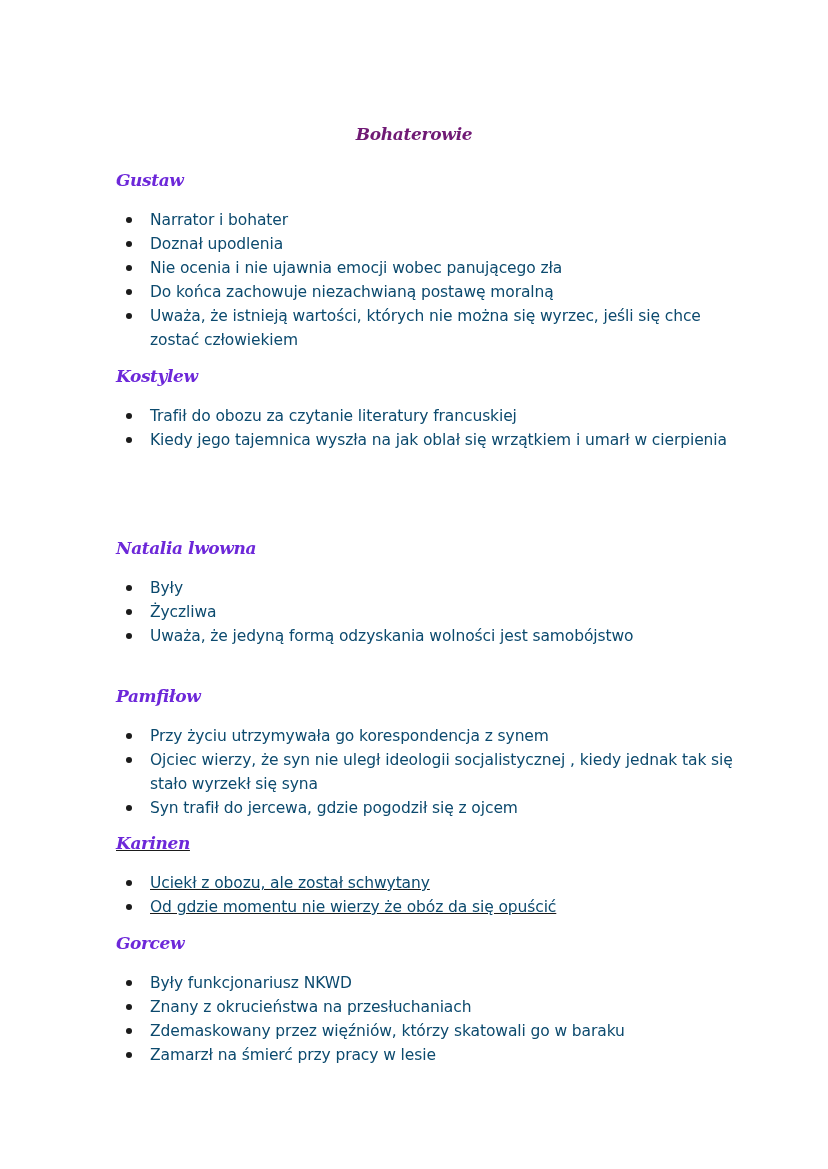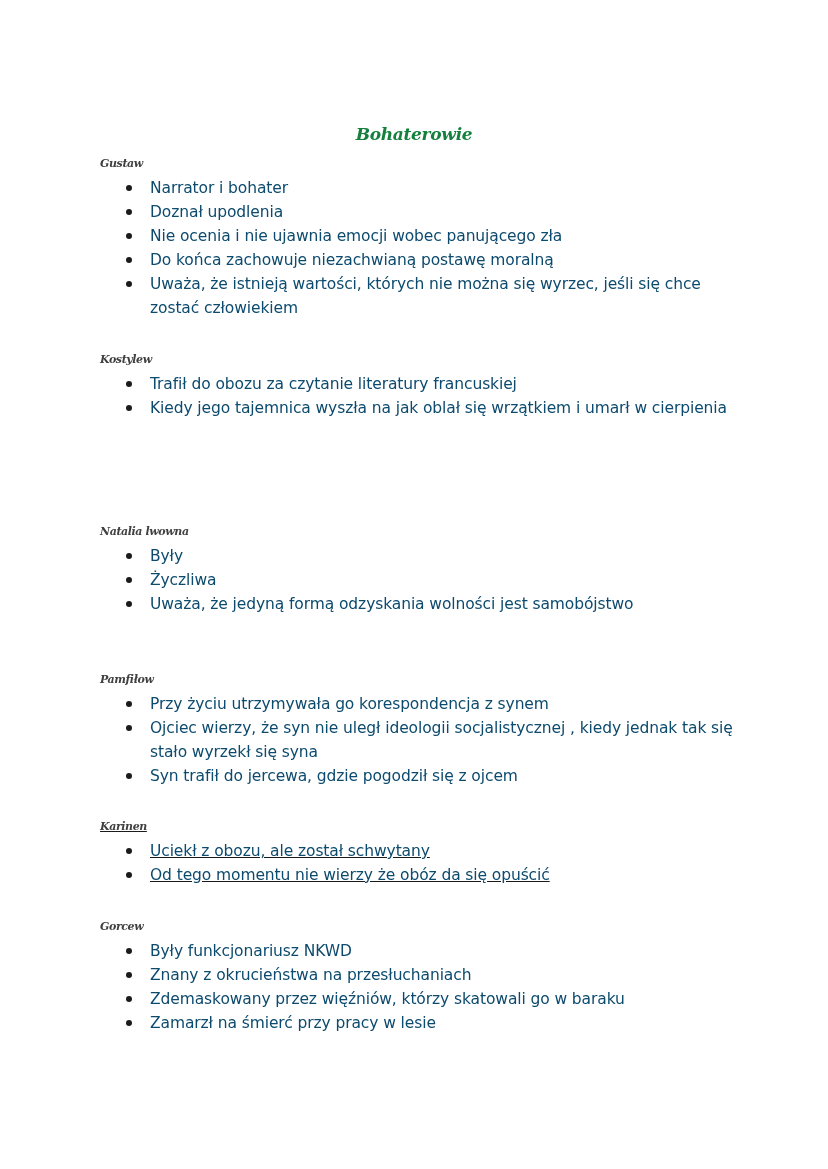--- a/index.html
+++ b/index.html
@@ -25,38 +25,38 @@
     .doc-title {
       position: absolute;
       top: 124px;
       left: 0;
       width: 828px;
       text-align: center;
       font-family: "DejaVu Serif", serif;
       font-style: italic;
       font-weight: bold;
       font-size: 17px;
-      color: #15803d;
+      color: #701a75;
       letter-spacing: -0.3px;
     }
     .section {
       position: absolute;
       left: 100px;
       width: 640px;
     }
     .section-heading {
       font-family: "DejaVu Serif", serif;
       font-style: italic;
       font-weight: bold;
-      font-size: 11px;
-      color: #404040;
+      font-size: 17px;
+      color: #6d28d9;
       height: 24px;
       line-height: 24px;
       letter-spacing: -0.4px;
-      margin: 0;
+      margin: 16px;
     }
     .bullets {
       list-style: none;
       margin: 0;
       padding: 0;
     }
     .bullet-item {
       position: relative;
       padding-left: 50px;
       font-size: 15.5px;
@@ -159,21 +159,21 @@
 
   <div class="section" style="top:815px;text-decoration:underline;">
     <h2 class="section-heading">Karinen</h2>
     <ul class="bullets">
       <li class="bullet-item">
         <span class="bullet-dot"></span>
         <span>Uciekł z obozu, ale został schwytany</span>
       </li>
       <li class="bullet-item">
         <span class="bullet-dot"></span>
-        <span>Od tego momentu nie wierzy że obóz da się opuścić</span>
+        <span>Od gdzie momentu nie wierzy że obóz da się opuścić</span>
       </li>
     </ul>
   </div>
 
   <div class="section" style="top:915px;">
     <h2 class="section-heading">Gorcew</h2>
     <ul class="bullets">
       <li class="bullet-item">
         <span class="bullet-dot"></span>
         <span>Były funkcjonariusz NKWD</span>

